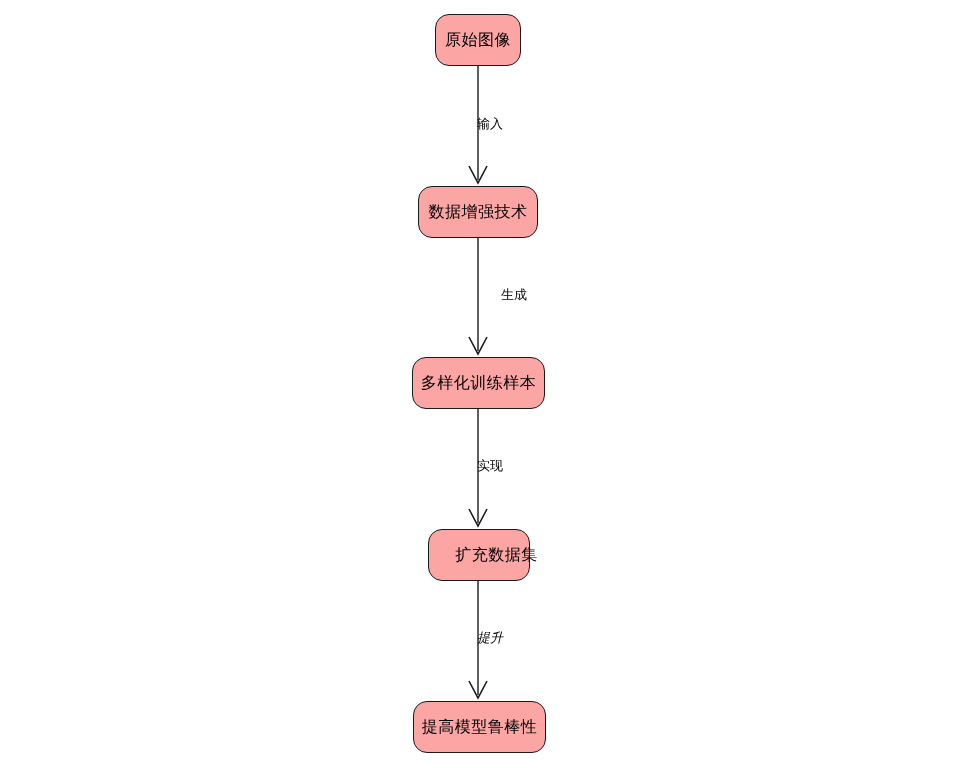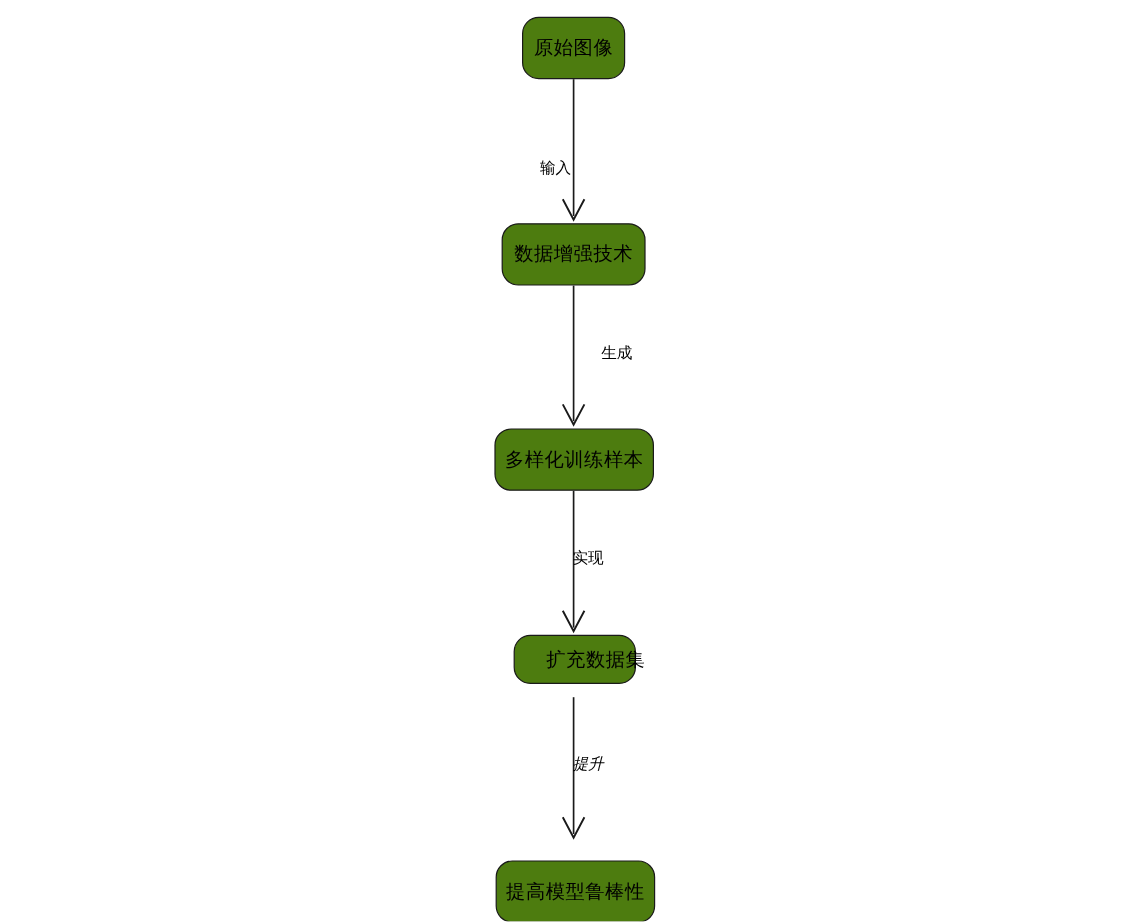--- a/index.html
+++ b/index.html
@@ -23,21 +23,21 @@
     left: 0;
     top: 0;
     width: 957px;
     height: 768px;
   }
   .node-box {
     position: absolute;
     box-sizing: border-box;
     border: 1px solid #1a1a1a;
     border-radius: 14px;
-    background: #4d7c0f;
+    background: #fca5a5;
     display: flex;
     align-items: center;
     justify-content: center;
     color: #000000;
     font-size: 16px;
     line-height: 1;
     letter-spacing: 0.5px;
     white-space: nowrap;
     user-select: none;
   }
@@ -73,25 +73,25 @@
       <polyline points="469,681 478,698 487,681" fill="none" stroke="#1a1a1a" stroke-width="1.6"></polyline>
     </g>
   </svg>
 
   <div class="node-box" style="left:435px; top:14px; width:86px; height:52px;">原始图像</div>
 
   <div class="node-box" style="left:412px; top:357px; width:133px; height:52px;">多样化训练样本</div>
 
   <div class="node-box" style="left:418px; top:186px; width:120px; height:52px;">数据增强技术</div>
 
-  <div class="node-box" style="left:428px; top:529px; width:102px; height:41px;padding-left:35px;">扩充数据集</div>
+  <div class="node-box" style="left:428px; top:529px; width:102px; height:52px;padding-left:35px;">扩充数据集</div>
 
-  <div class="node-box" style="left:413px; top:701px; width:133px; height:52px;margin-top:16px;">提高模型鲁棒性</div>
+  <div class="node-box" style="left:413px; top:701px; width:133px; height:52px;">提高模型鲁棒性</div>
 
-  <div class="edge-label" style="left:450px; top:117px;margin-top:17px;">输入</div>
+  <div class="edge-label" style="left:477px; top:117px;">输入</div>
 
   <div class="edge-label" style="left:501px; top:288px;">生成</div>
 
   <div class="edge-label" style="left:477px; top:459px;">实现</div>
 
   <div class="edge-label" style="left:477px; top:631px;font-style:italic;">提升</div>
 
 </div>
 
 </body></html>

